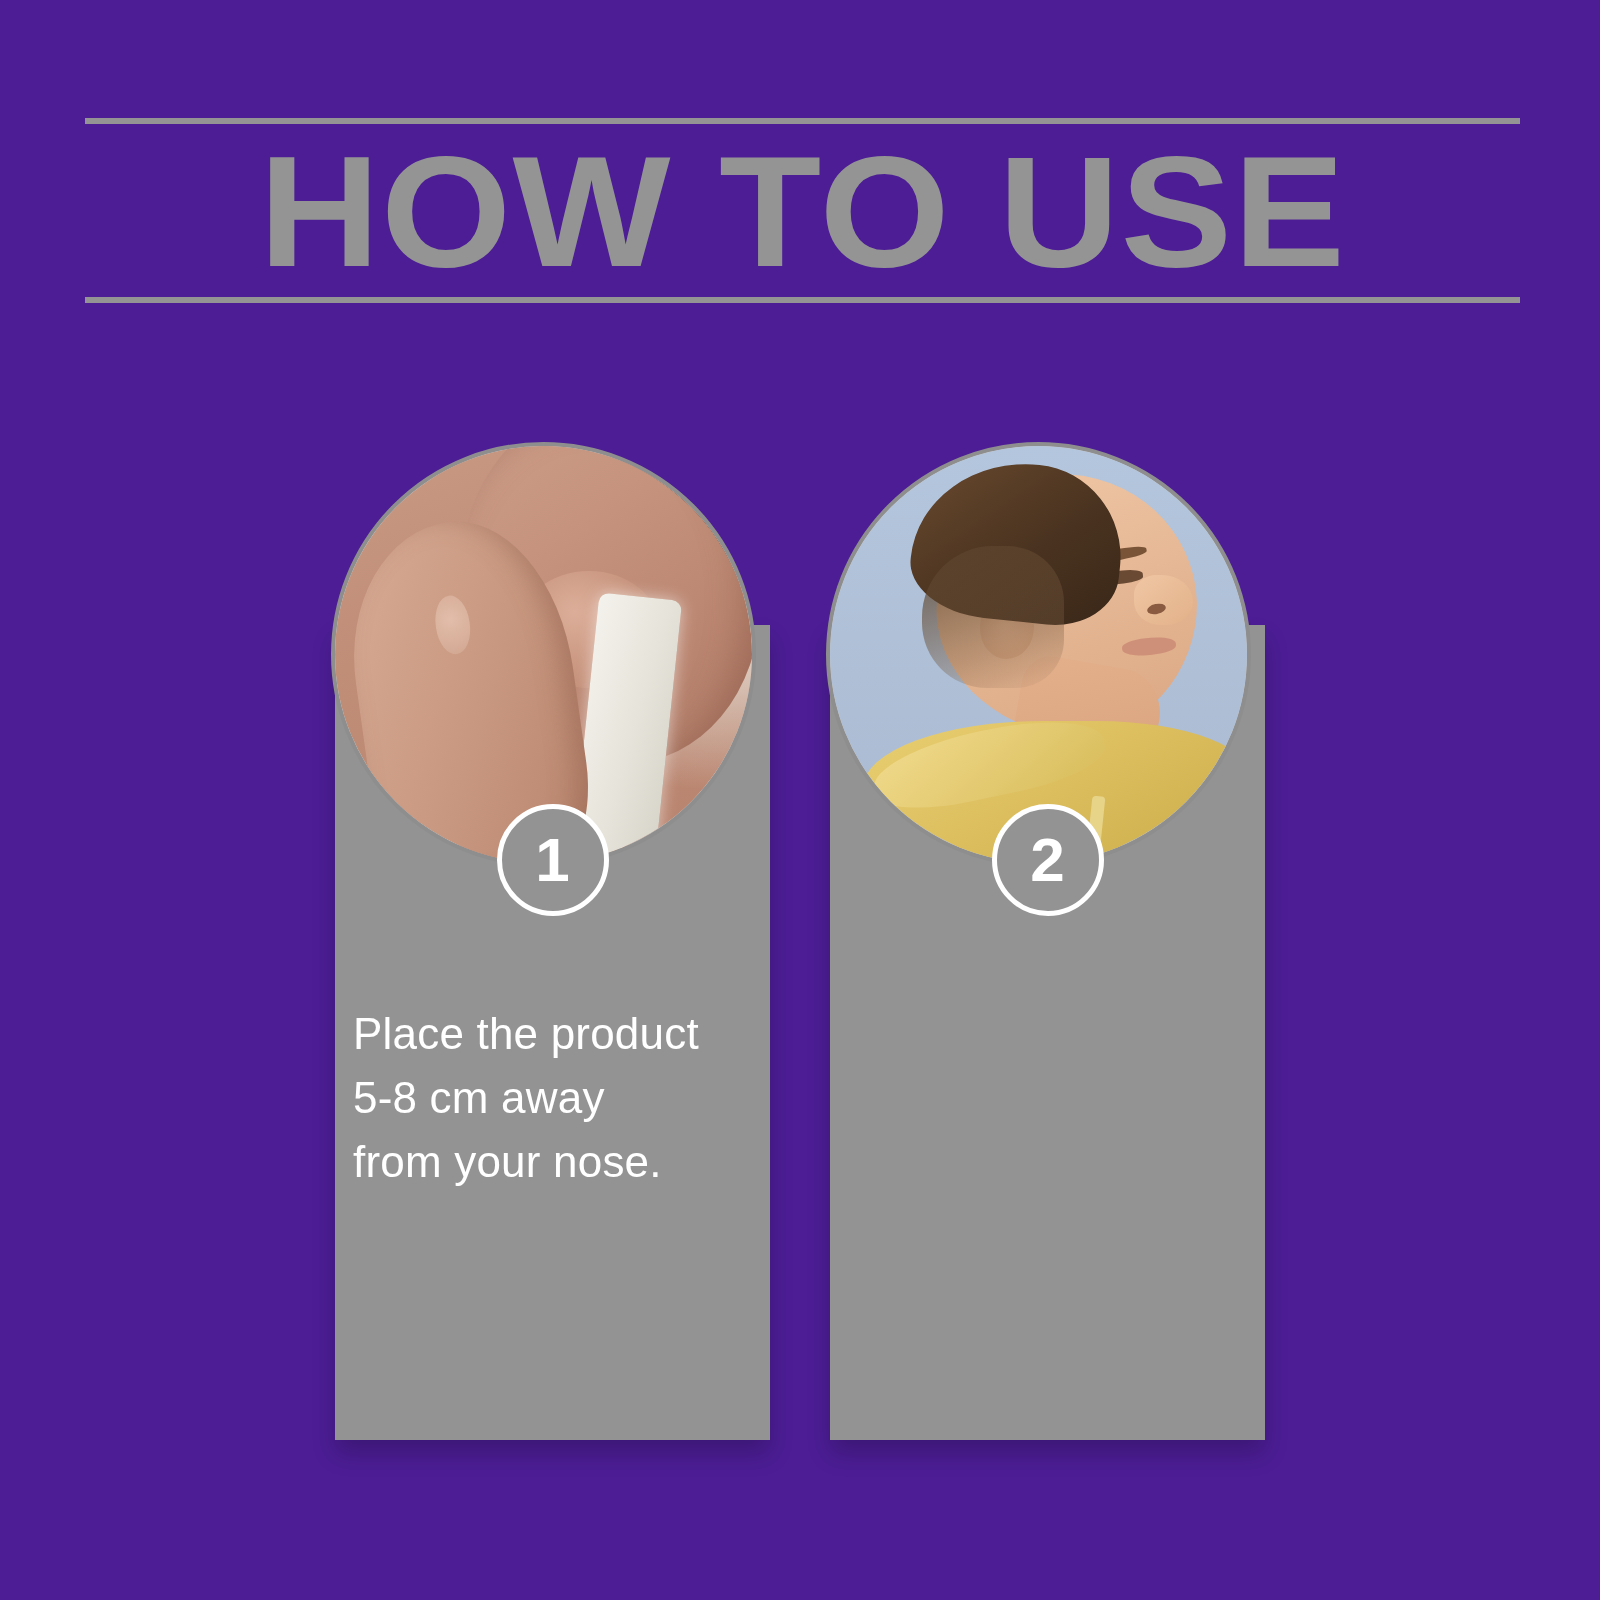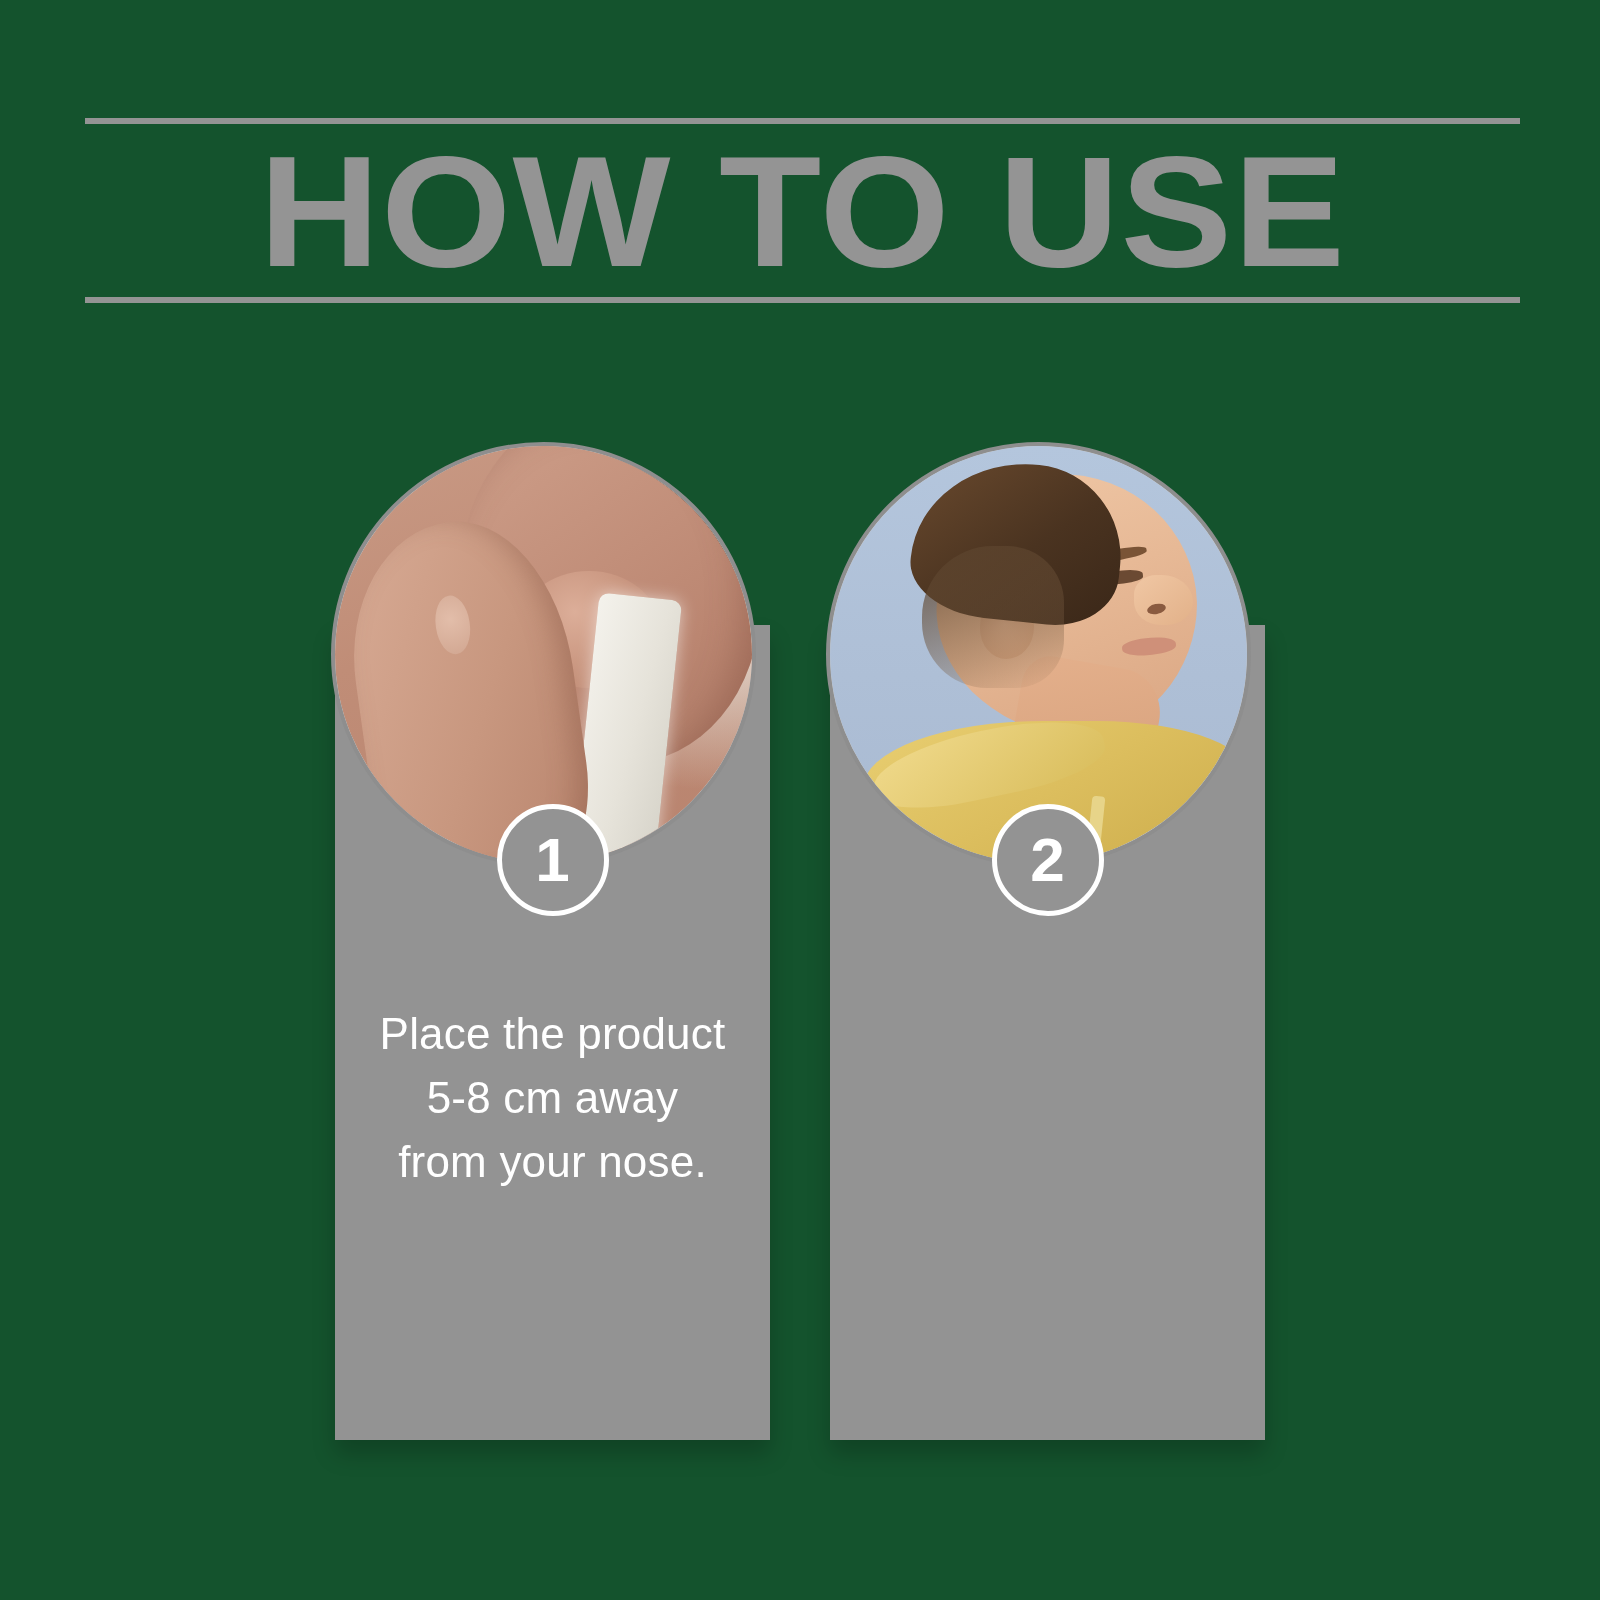--- a/index.html
+++ b/index.html
@@ -10,21 +10,21 @@
     width: 1600px;
     height: 1600px;
     background: #e5e5e5;
     font-family: "Liberation Sans", sans-serif;
     overflow: hidden;
   }
   .page {
     position: relative;
     width: 1600px;
     height: 1600px;
-    background: #14532d;
+    background: #4c1d95;
   }
 
   
   .header-block {
     position: absolute;
     left: 85px;
     top: 118px;
     width: 1435px;
     height: 185px;
   }
@@ -332,21 +332,20 @@
     line-height: 1;
     user-select: none;
   }
 
   
   .card-caption {
     position: absolute;
     left: 18px;
     top: 560px;
     width: 399px;
-    text-align: center;
     color: #ffffff;
     font-family: "Liberation Sans", sans-serif;
     font-weight: 300;
     font-size: 44px;
     line-height: 64px;
     letter-spacing: 0.2px;
     white-space: pre-line;
   }
 </style>
 </head>

